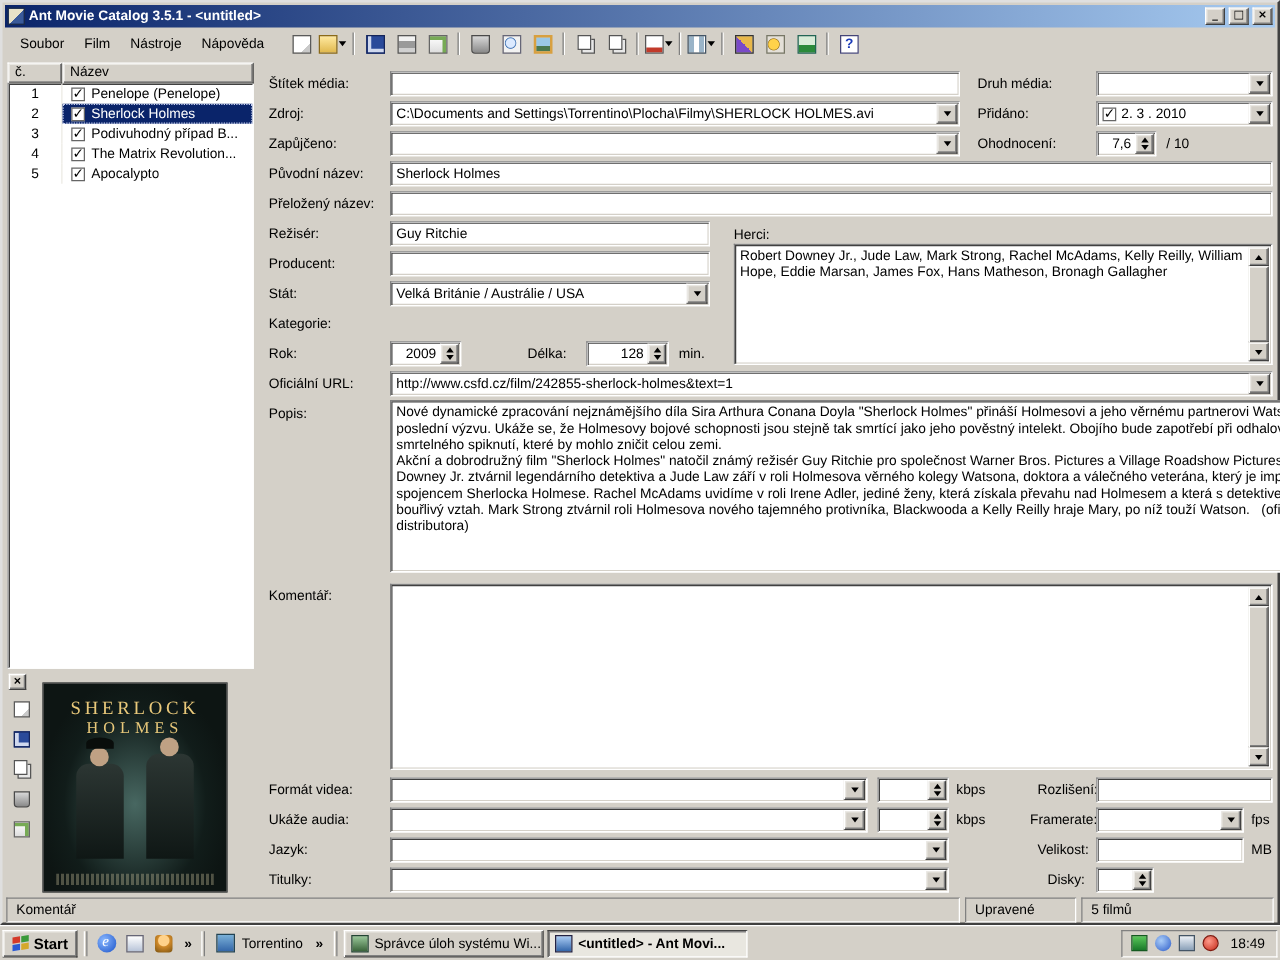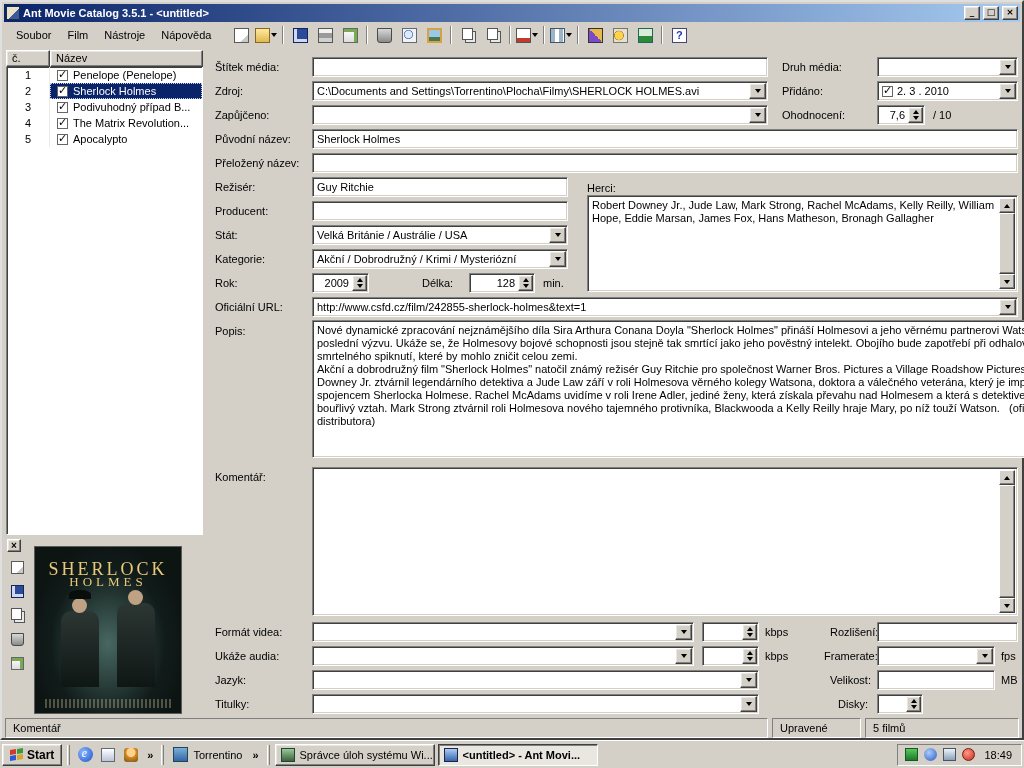--- a/index.html
+++ b/index.html
@@ -60,21 +60,21 @@
   .cb { width:11px; height:11px; background:#fff; border:1px solid #666; position:relative; flex:none; }
   .cb::after { content:"✓"; position:absolute; left:0px; top:-3px; font-size:11px; font-weight:bold; color:#000; font-family:"DejaVu Sans",sans-serif; }
   .lrow.sel .lcell { background:#0a246a; color:#fff; outline:1px dotted #c8d0f0; outline-offset:-1px; }
 
   
   .pic-close { position:absolute; left:5px; top:537px; width:14px; height:13px; text-align:center; line-height:11px; font-size:10px; font-weight:bold; }
   .pbtn { position:absolute; left:6px; width:18px; height:18px; display:flex; align-items:center; justify-content:center; }
   .pbtn .chip { width:13px; height:13px; display:block; }
   .poster { position:absolute; left:32px; top:544px; width:148px; height:168px; background:#0d1513; border:1px solid #5a5a5a; overflow:hidden; }
   .poster-mist { position:absolute; inset:0; background:radial-gradient(ellipse at 50% 58%, rgba(130,185,175,.5), rgba(40,70,65,.15) 55%, transparent 75%); }
-  .poster-t1 { position:absolute; top:12px; left:0; right:0; text-align:center; color:#e8c87a; font-family:"Liberation Serif",serif; font-size:18px; letter-spacing:3px; }
+  .poster-t1 { position:absolute; top:12px; left:0; right:0; text-align:center; color:#e8c87a; font-family:"Liberation Serif",serif; font-size:15px; letter-spacing:3px; }
   .poster-t2 { position:absolute; top:27px; left:0; right:0; text-align:center; color:#e8c87a; font-family:"Liberation Serif",serif; font-size:13px; letter-spacing:4px; }
   .fig { position:absolute; bottom:26px; width:38px; height:76px; background:linear-gradient(#2c3633,#0f1715); border-radius:10px 10px 0 0; }
   .fig.f1 { left:26px; }
   .fig.f2 { right:26px; height:84px; }
   .fig::before { content:""; position:absolute; top:-13px; left:11px; width:15px; height:15px; border-radius:50%; background:#bfa184; }
   .fig.f1::after { content:""; position:absolute; top:-21px; left:8px; width:22px; height:9px; background:#090d0b; border-radius:50% 50% 0 0; }
   .poster-credits { position:absolute; bottom:5px; left:10px; right:10px; height:9px; background:repeating-linear-gradient(90deg, rgba(215,205,165,.55) 0 2px, transparent 2px 4px); opacity:.6; }
 
   
   .flabel { position:absolute; white-space:nowrap; }
@@ -343,24 +343,20 @@
       <span class="cval"></span>
     </div>
 
   <span class="flabel" style="left:213px;top:227px">Stát:</span>
   <div class="combo" style="left:310px;top:223px;width:256px">
       <span class="cval">Velká Británie / Austrálie / USA</span>
       <span class="dbtn raised"></span>
     </div>
 
   <span class="flabel" style="left:213px;top:251px">Kategorie:</span>
-  <div class="combo" style="left:310px;top:247px;width:256px">
-      <span class="cval">Akční / Dobrodružný / Krimi / Mysteriózní</span>
-      <span class="dbtn raised"></span>
-    </div>
 
   <span class="flabel" style="left:213px;top:275px">Rok:</span>
   <div class="tfield num" style="left:310px;top:271px;width:57px">
       <span class="cval">2009</span>
       <span class="sbtn raised"></span>
     </div>
   <span class="flabel" style="left:420px;top:275px">Délka:</span>
   <div class="tfield num" style="left:467px;top:271px;width:66px">
       <span class="cval">128</span>
       <span class="sbtn raised"></span>

